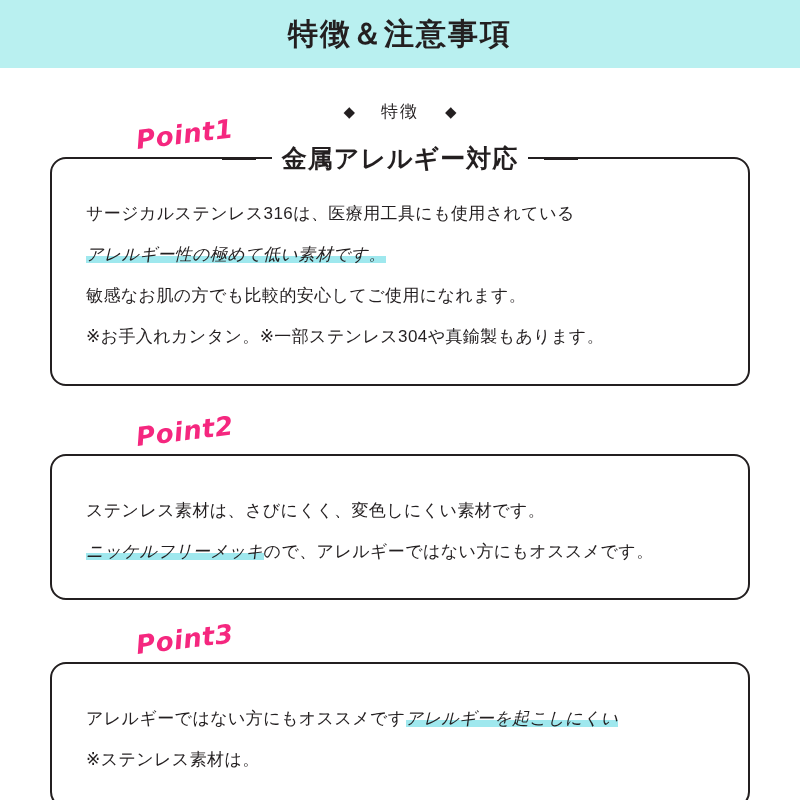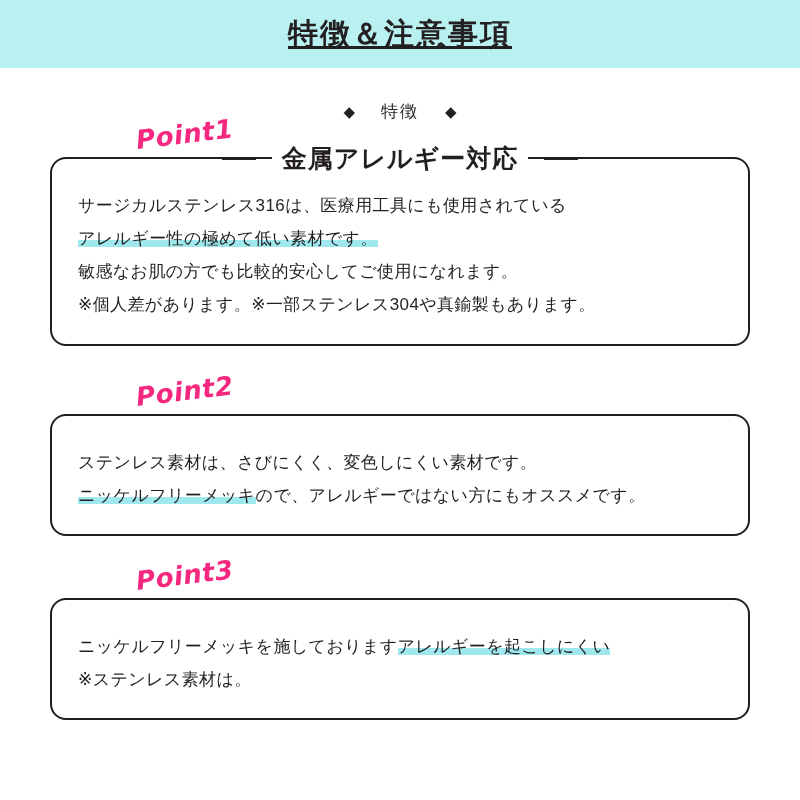--- a/index.html
+++ b/index.html
@@ -23,21 +23,20 @@
   }
 
   
   .header {
     width: 100%;
     height: 68px;
     background: #b9f0f0;
     display: flex;
     align-items: center;
     justify-content: center;
-    text-decoration: underline;
   }
   .header-title {
     font-size: 30px;
     font-weight: bold;
     letter-spacing: 2px;
     color: #231f20;
     line-height: 1;
   }
 
   
@@ -118,24 +117,25 @@
     color: #231f20;
     line-height: 1.1;
   }
 
   .card-body {
     font-size: 17px;
     line-height: 1.95;
     color: #231f20;
     letter-spacing: 0.4px;
   }
-  .card-body p { margin: 0; }
+  .card-body p { margin: 8px; }
 
   .hl {
     background: linear-gradient(transparent 58%, #9fe8ee 58%, #9fe8ee 96%, transparent 96%);
+    font-style: italic;
   }
 </style>
 </head>
 <body>
 
 <div class="page">
 
   <div class="header">
     <div class="header-title">特徴＆注意事項</div>
   </div>
@@ -151,38 +151,38 @@
     <div class="card">
       <div class="card-title-wrap">
         <span class="card-title-rule"></span>
         <span class="card-title">金属アレルギー対応</span>
         <span class="card-title-rule"></span>
       </div>
       <div class="card-body">
         <p><span>サージカルステンレス316は、医療用工具にも使用されている</span></p>
         <p><span class="hl">アレルギー性の極めて低い素材です。</span></p>
         <p><span>敏感なお肌の方でも比較的安心してご使用になれます。</span></p>
-        <p><span>※個人差があります。※一部ステンレス304や真鍮製もあります。</span></p>
+        <p><span>※お手入れカンタン。※一部ステンレス304や真鍮製もあります。</span></p>
       </div>
     </div>
   </div>
 
   <div class="point-block p2">
     <div class="point-tag">Point2</div>
     <div class="card">
       <div class="card-body">
         <p><span>ステンレス素材は、さびにくく、変色しにくい素材です。</span></p>
         <p><span class="hl">ニッケルフリーメッキ</span><span>ので、アレルギーではない方にもオススメです。</span></p>
       </div>
     </div>
   </div>
 
   <div class="point-block p3">
     <div class="point-tag">Point3</div>
     <div class="card">
       <div class="card-body">
-        <p><span>ニッケルフリーメッキを施しております</span><span class="hl">アレルギーを起こしにくい</span></p>
+        <p><span>アレルギーではない方にもオススメです</span><span class="hl">アレルギーを起こしにくい</span></p>
         <p><span>※ステンレス素材は。</span></p>
       </div>
     </div>
   </div>
 
 </div>
 
 </body></html>

